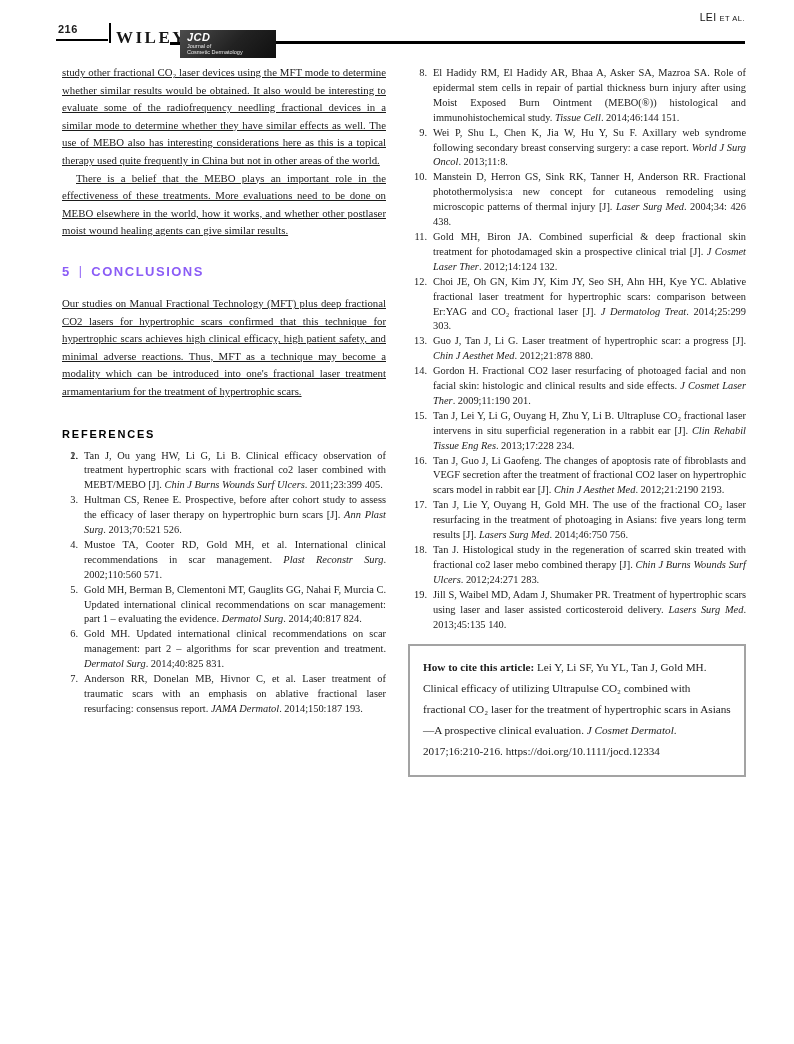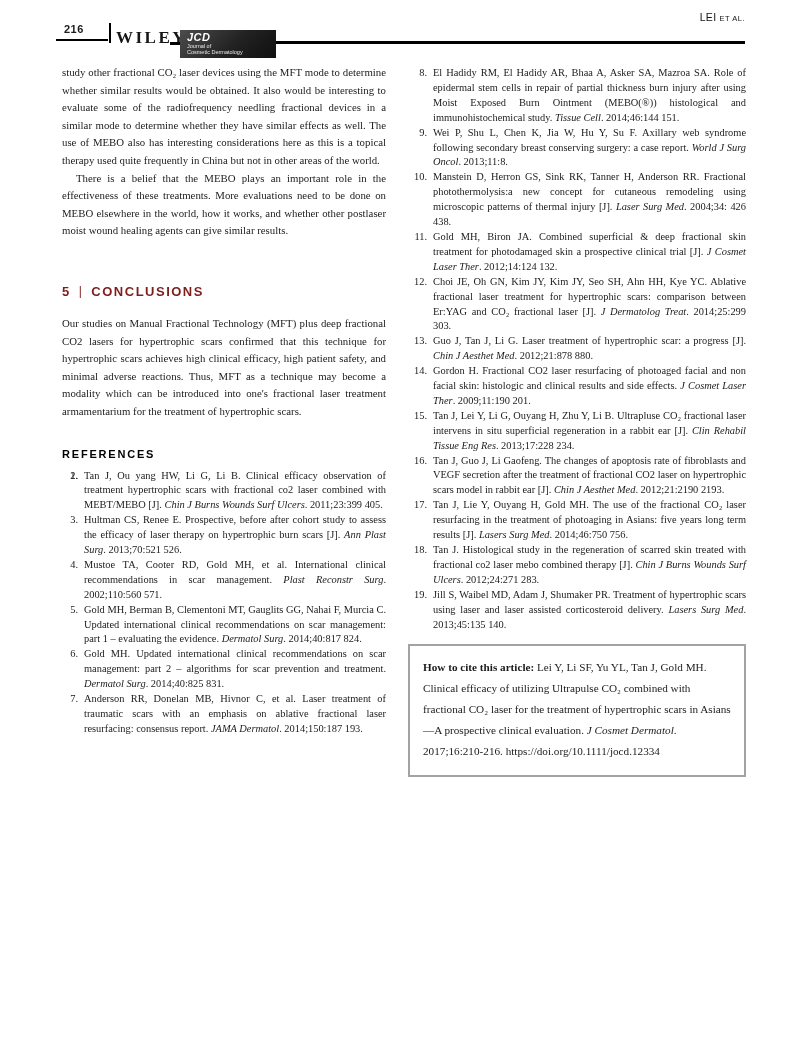--- a/index.html
+++ b/index.html
@@ -2,45 +2,45 @@
 <html><head>
 <meta charset="utf-8">
 <style>
   html,body{margin:0;padding:0;background:#e8e8e8;}
   .page{
     position:relative;width:794px;height:1044px;background:#ffffff;
     font-family:"Liberation Serif",serif;color:#1b1b1b;overflow:hidden;
     margin:0 auto;
   }
   
-  .pagenum{position:absolute;left:64px;top:23px;font-family:"Liberation Sans",sans-serif;
+  .pagenum{position:absolute;left:58px;top:23px;font-family:"Liberation Sans",sans-serif;
     font-size:11px;font-weight:bold;letter-spacing:.5px;}
   .rule-under-num{position:absolute;left:56px;top:39px;width:52px;height:2px;background:#000;}
   .vert-bar{position:absolute;left:109px;top:23px;width:2px;height:20px;background:#000;}
   .wiley{position:absolute;left:116px;top:28px;font-family:"Liberation Serif",serif;
     font-size:17px;font-weight:bold;letter-spacing:2.5px;color:#161616;}
   .dash-to-logo{position:absolute;left:170px;top:42px;width:10px;height:2.5px;background:#000;}
   .jcd-logo{position:absolute;left:180px;top:30px;width:96px;height:28px;
     background:linear-gradient(135deg,#4c4c4c 0%,#222 55%,#101010 100%);
     color:#fff;padding:2px 0 16px 7px;box-sizing:border-box;}
   .jcd-acronym{font-family:"Liberation Sans",sans-serif;font-style:italic;font-weight:bold;
     font-size:11px;line-height:11px;letter-spacing:.5px;}
   .jcd-line{font-family:"Liberation Sans",sans-serif;font-size:5.5px;line-height:6px;color:#e8e8e8;}
   .head-rule{position:absolute;left:276px;top:41px;width:469px;height:3px;background:#000;}
   .running-head{position:absolute;left:495px;top:11px;width:250px;text-align:right;
     font-family:"Liberation Sans",sans-serif;font-size:10.5px;letter-spacing:.3px;color:#111;}
   .running-head .etal{font-size:7.5px;letter-spacing:.5px;}
   
   .col{position:absolute;top:64px;}
   .col-left{left:62px;width:324px;}
   .col-right{left:408px;width:338px;}
-  .body-par{font-size:10.8px;line-height:17.6px;text-align:justify;margin:0;}
+  .body-par{font-size:10.8px;line-height:17.6px;text-align:justify;margin:0;text-decoration:underline;}
   .indent{text-indent:14px;}
-  .concl-head{margin-top:44px;font-family:"Liberation Sans",sans-serif;font-weight:bold;
-    font-size:13px;color:#7f1d1d;letter-spacing:.5px;}
+  .concl-head{margin-top:24px;font-family:"Liberation Sans",sans-serif;font-weight:bold;
+    font-size:13px;color:#8b5cf6;letter-spacing:.5px;}
   .concl-head .pipe{font-weight:normal;margin:0 9px;font-size:12px;position:relative;top:-1px;}
   .concl-head .ttl{letter-spacing:1.5px;}
   .concl-par{margin-top:16px;}
   .refs-head{margin-top:27px;font-family:"Liberation Sans",sans-serif;font-weight:bold;
     font-size:11px;letter-spacing:1.8px;color:#000;}
   .ref-list{list-style:none;margin:9px 0 0 0;padding:0;font-size:10.4px;line-height:14.9px;
     text-align:justify;}
   .ref-item{position:relative;padding-left:22px;}
   .col-right .ref-item{padding-left:25px;}
   .ref-num{position:absolute;left:0;top:0;width:16px;text-align:right;}

